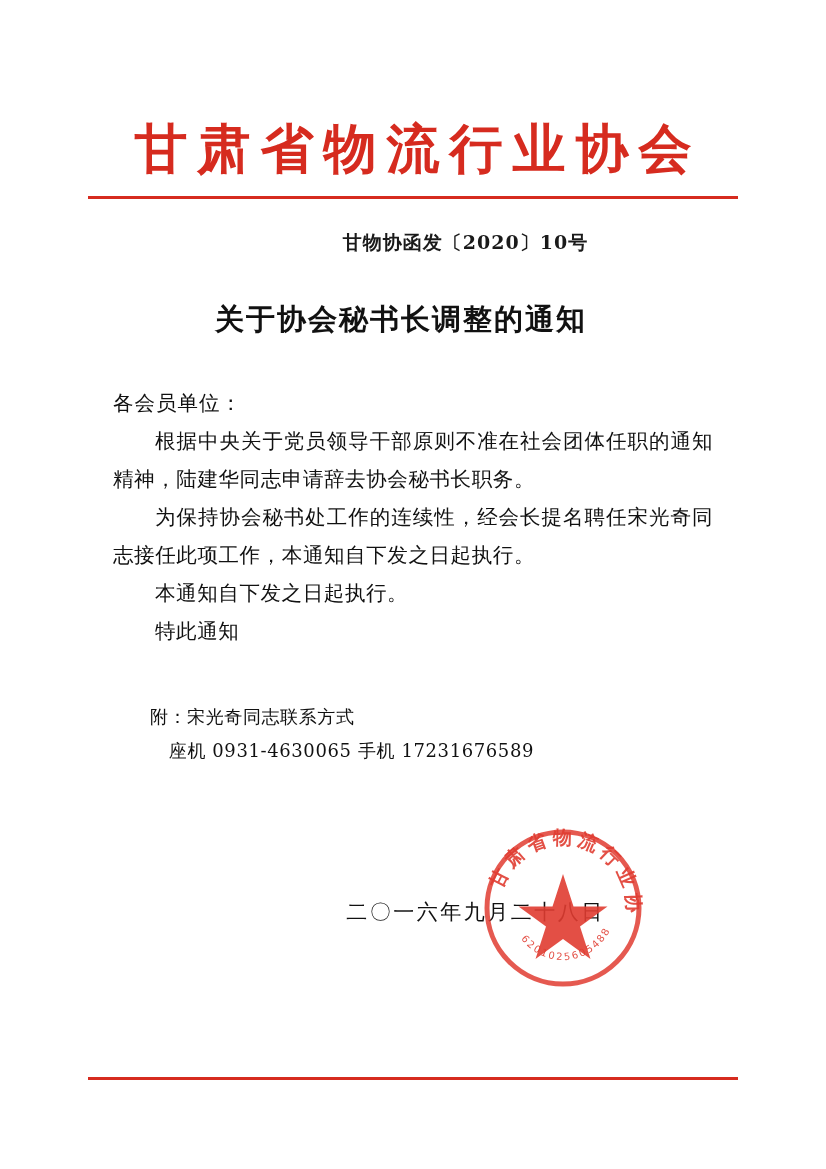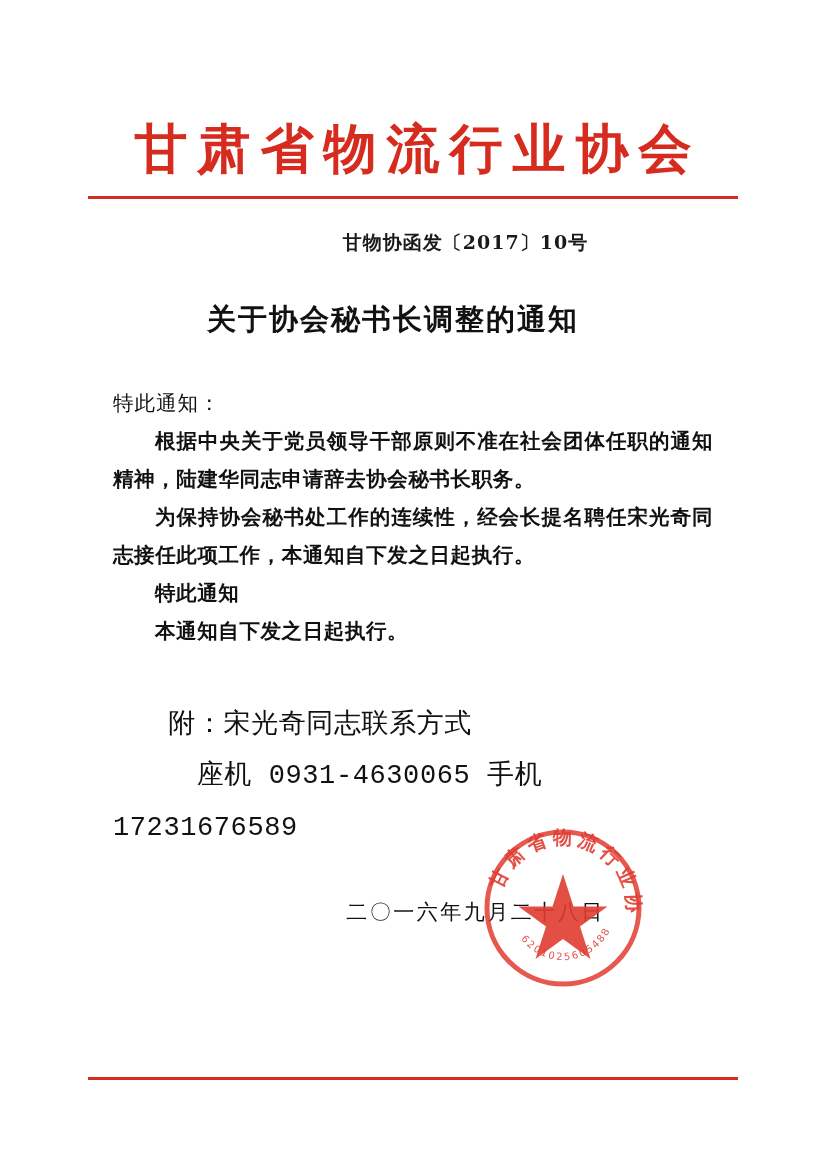--- a/index.html
+++ b/index.html
@@ -69,20 +69,21 @@
   .doc-title {
     position: absolute;
     top: 300px;
     left: 0;
     width: 786px;
     text-align: center;
     font-size: 29px;
     font-weight: bold;
     color: #111111;
     letter-spacing: 2px;
+    padding-left: 8px;
   }
 
   
   .body-block {
     position: absolute;
     top: 385px;
     left: 113px;
     width: 600px;
     font-size: 20.5px;
     color: #111111;
@@ -90,33 +91,31 @@
   }
   .salutation {
     margin: 0 0 0 0;
     letter-spacing: 1px;
   }
   .para {
     margin: 0;
     text-indent: 2.05em;
     letter-spacing: 0.6px;
     text-align: justify;
-    font-weight: bold;
   }
 
   
   .attach-block {
     position: absolute;
     top: 700px;
     left: 113px;
     width: 620px;
-    font-size: 27px;
+    font-size: 18px;
     color: #111111;
     line-height: 1.9;
-    font-family: Liberation Mono, monospace;
   }
   .attach-line1 {
     margin: 0;
     text-indent: 2.05em;
     letter-spacing: 0.6px;
   }
   .attach-line2 {
     margin: 0;
     text-indent: 3.1em;
     letter-spacing: 0.6px;
@@ -160,30 +159,30 @@
 <body>
 
 <div class="page">
 
   <div class="letterhead">
     <div class="letterhead-title">甘肃省物流行业协会</div>
   </div>
 
   <div class="rule-top"></div>
 
-  <div class="doc-number">甘物协函发〔2017〕10号</div>
+  <div class="doc-number">甘物协函发〔2020〕10号</div>
 
   <div class="doc-title">关于协会秘书长调整的通知</div>
 
   <div class="body-block">
-    <p class="salutation">特此通知：</p>
+    <p class="salutation">各会员单位：</p>
     <p class="para">根据中央关于党员领导干部原则不准在社会团体任职的通知精神，陆建华同志申请辞去协会秘书长职务。</p>
     <p class="para">为保持协会秘书处工作的连续性，经会长提名聘任宋光奇同志接任此项工作，本通知自下发之日起执行。</p>
+    <p class="para">本通知自下发之日起执行。</p>
     <p class="para">特此通知</p>
-    <p class="para">本通知自下发之日起执行。</p>
   </div>
 
   <div class="attach-block">
     <p class="attach-line1">附：宋光奇同志联系方式</p>
     <p class="attach-line2">座机 0931-4630065   手机 17231676589</p>
   </div>
 
   <div class="date-line">二〇一六年九月二十八日</div>
 
   <div class="seal">

